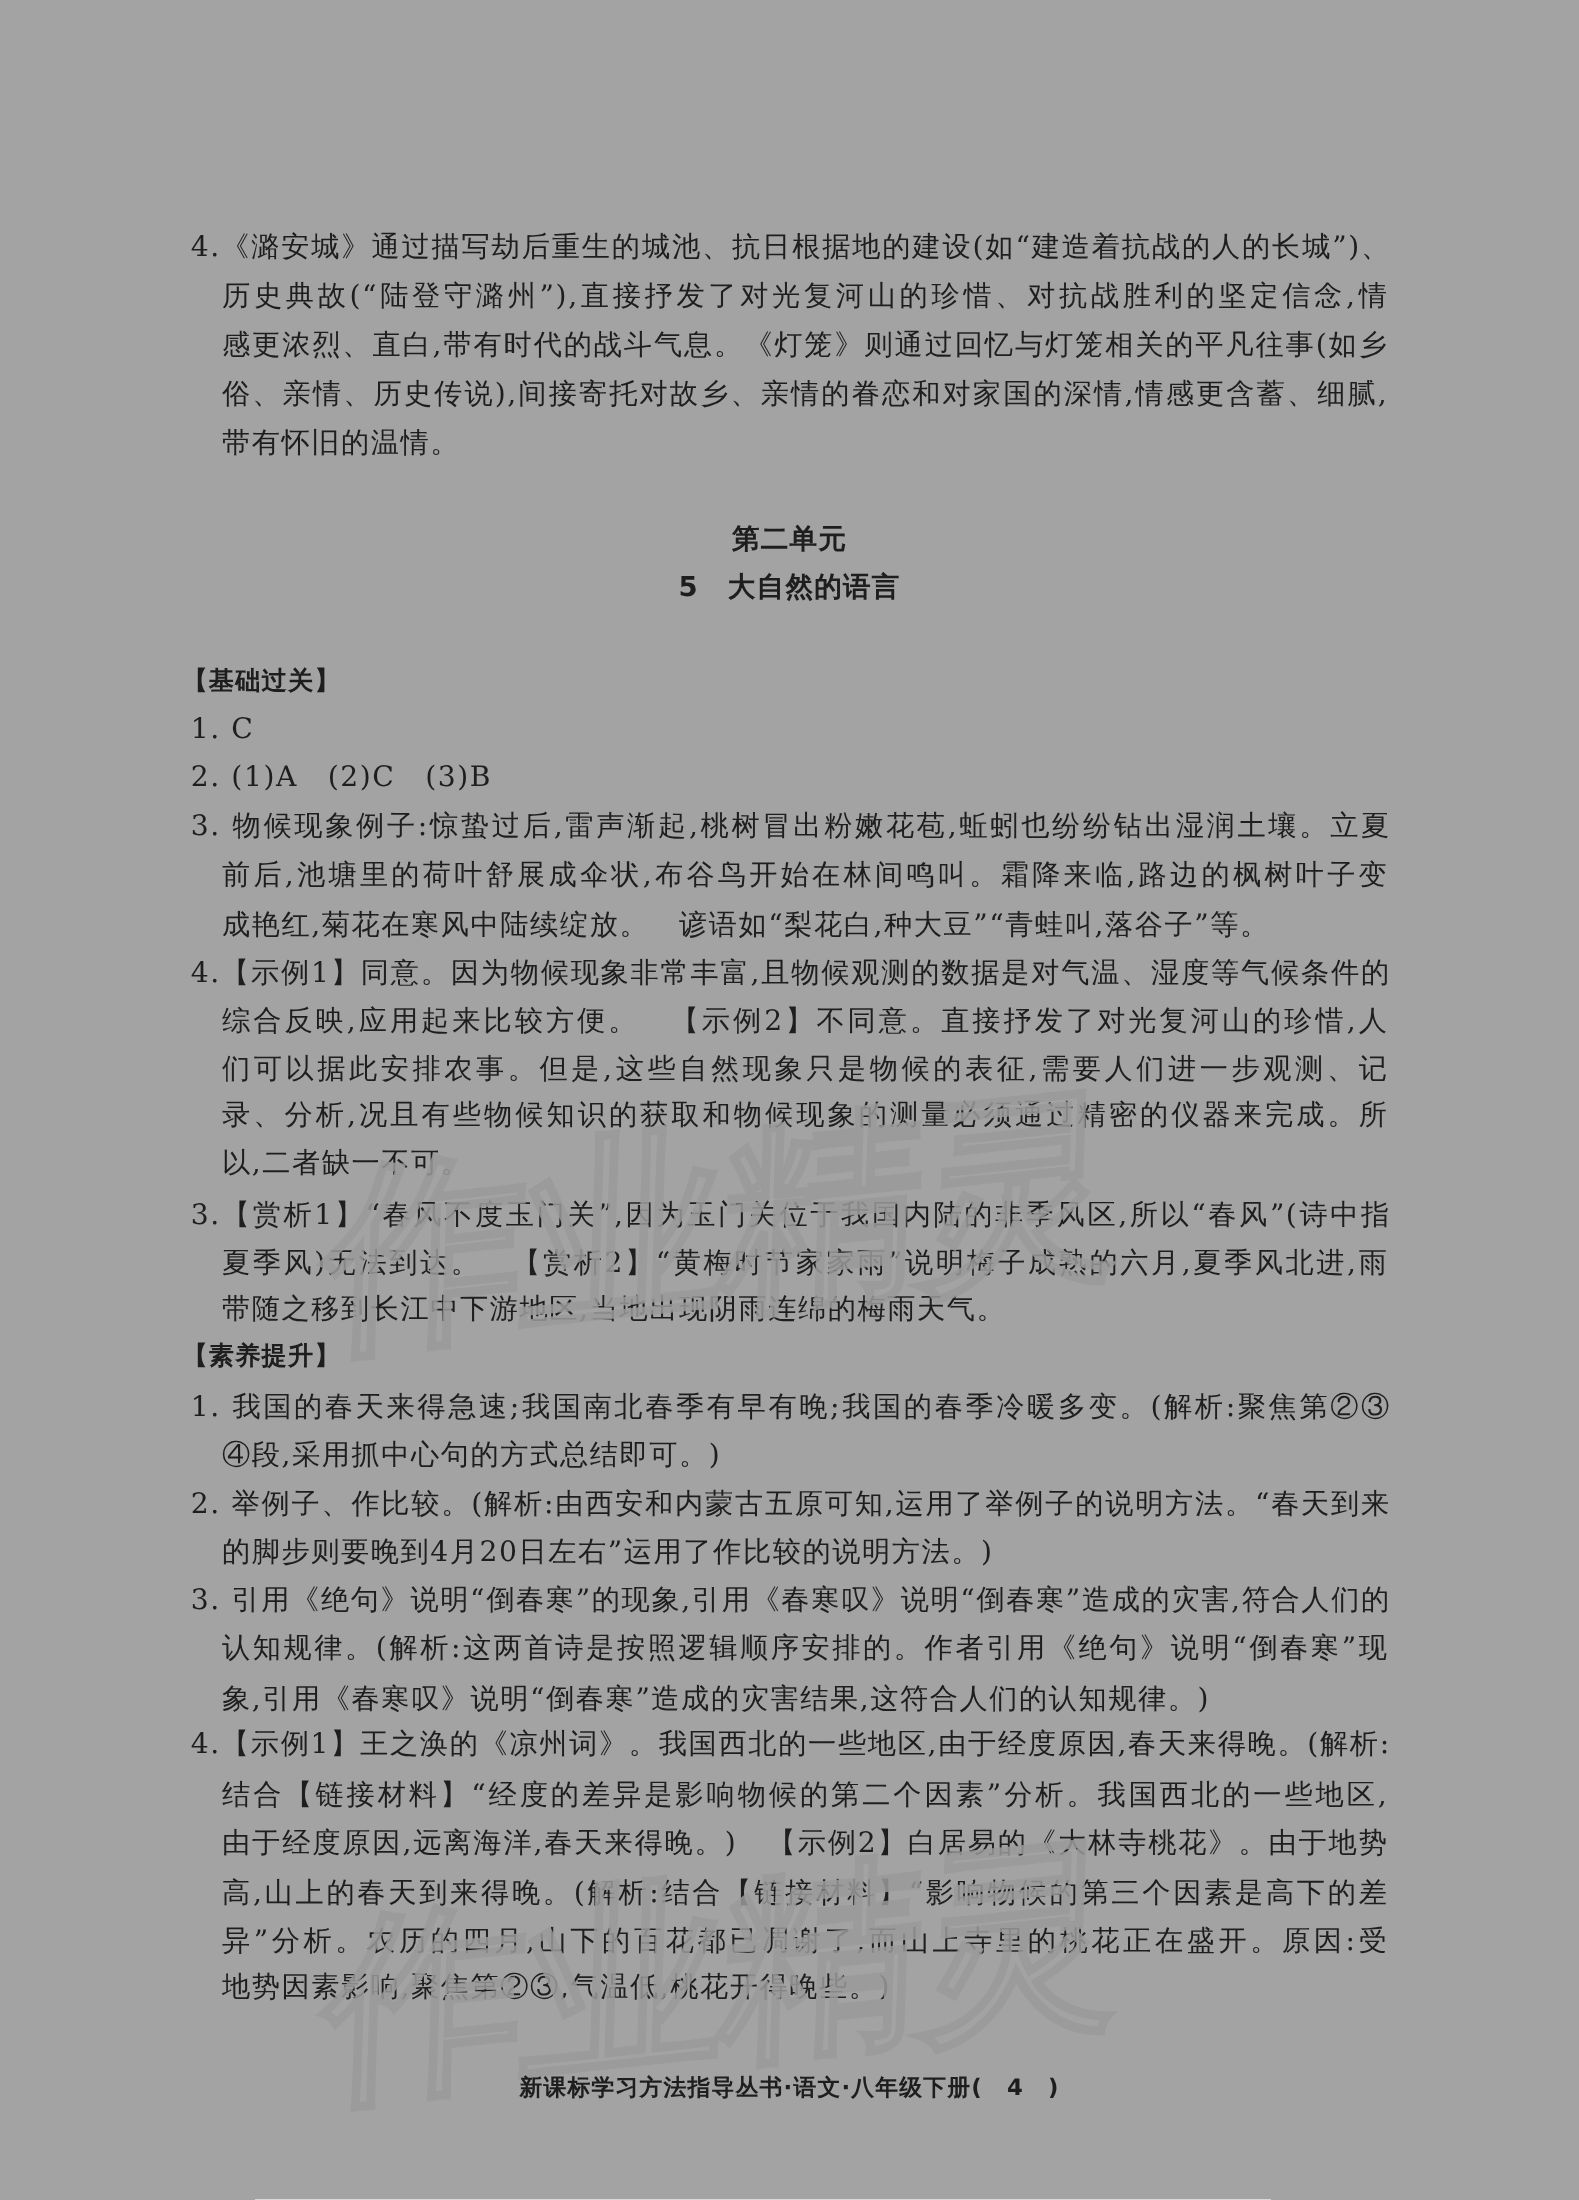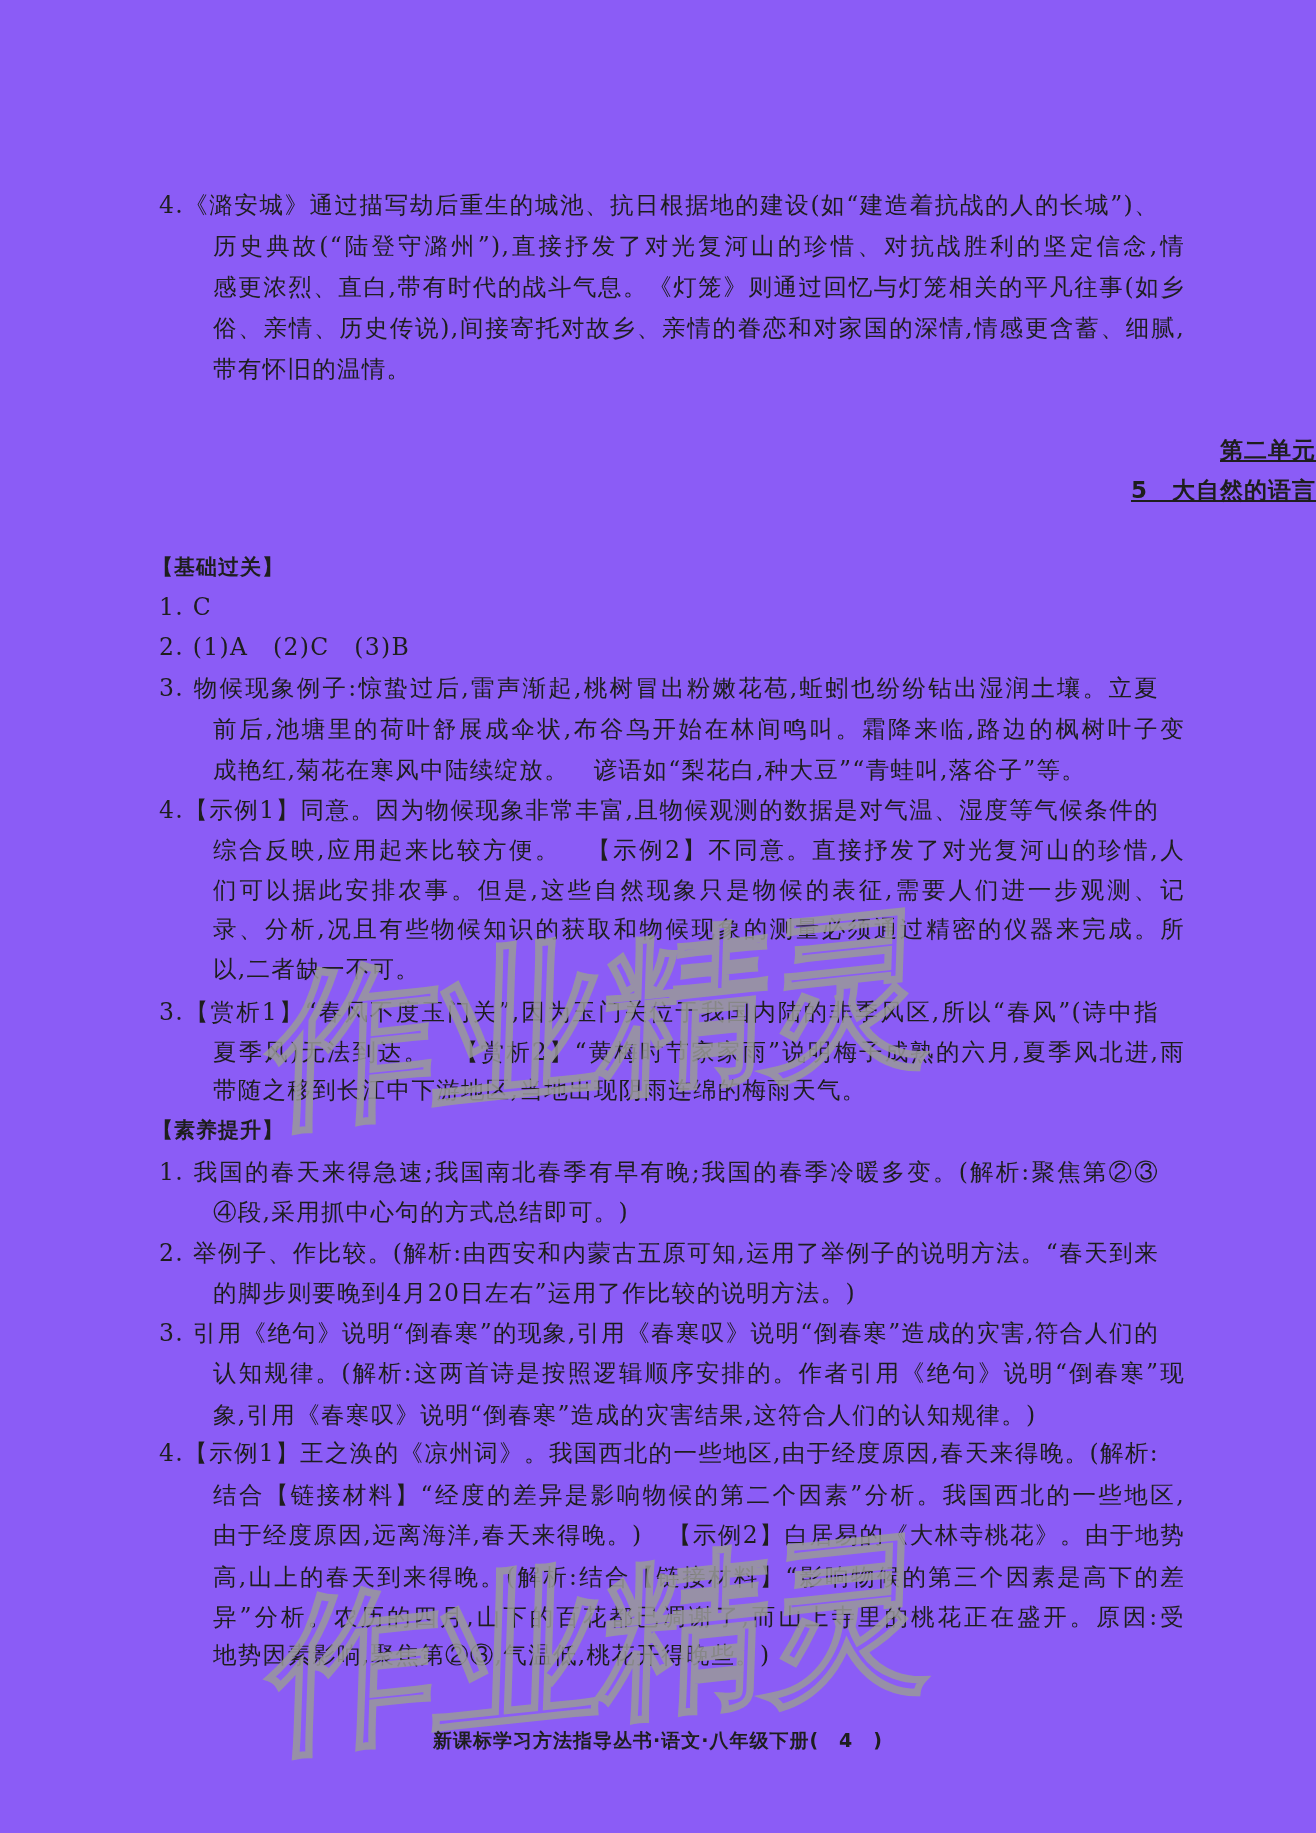--- a/index.html
+++ b/index.html
@@ -1,24 +1,24 @@
 <!DOCTYPE html>
 <html><head>
 <meta charset="utf-8">
 <style>
   html, body { margin: 0; padding: 0; background: #ffffff; }
   body { width: 1316px; height: 1833px; position: relative; overflow: hidden;
          font-family: "DejaVu Serif", "Liberation Serif", serif; color: #1e1e1e; }
-  .page { position: absolute; left: 0; top: 0; width: 1316px; height: 1833px; background: #8b5cf6; }
+  .page { position: absolute; left: 0; top: 0; width: 1316px; height: 1833px; background: #a3a3a3; }
   .line { position: absolute; left: 159px; width: 1000px; height: 40px; line-height: 40px;
           font-size: 23.5px; letter-spacing: 1.3px; white-space: nowrap; }
-  .line.cont { left: 185px; width: 972px; margin-left: 28px; }
+  .line.cont { left: 185px; width: 972px; }
   .line.justify { text-align: justify; text-align-last: justify; }
-  .heading { position: absolute; left: 0; width: 1316px; text-align: right; font-size: 23px;
-             font-family: "DejaVu Sans", "Liberation Sans", sans-serif; font-weight: bold; line-height: 40px; height: 40px; letter-spacing: 1px; text-decoration: underline; }
+  .heading { position: absolute; left: 0; width: 1316px; text-align: center; font-size: 23px;
+             font-family: "DejaVu Sans", "Liberation Sans", sans-serif; font-weight: bold; line-height: 40px; height: 40px; letter-spacing: 1px; }
   .section { position: absolute; left: 152px; font-size: 21px; font-weight: bold; line-height: 40px; height: 40px;
              font-family: "DejaVu Sans", "Liberation Sans", sans-serif; letter-spacing: 1px; }
   .footer { position: absolute; left: 0; width: 1316px; top: 1722px; text-align: center; font-size: 19px;
             font-family: "DejaVu Sans", "Liberation Sans", sans-serif; font-weight: bold; line-height: 36px; letter-spacing: 1px; }
   .watermark { position: absolute; pointer-events: none; font-family: "DejaVu Sans", "Liberation Sans", sans-serif;
                font-weight: bold; color: transparent; -webkit-text-stroke: 2px #9a9a9a; white-space: nowrap; opacity: 0.85; }
 </style>
 </head>
 <body>
 

